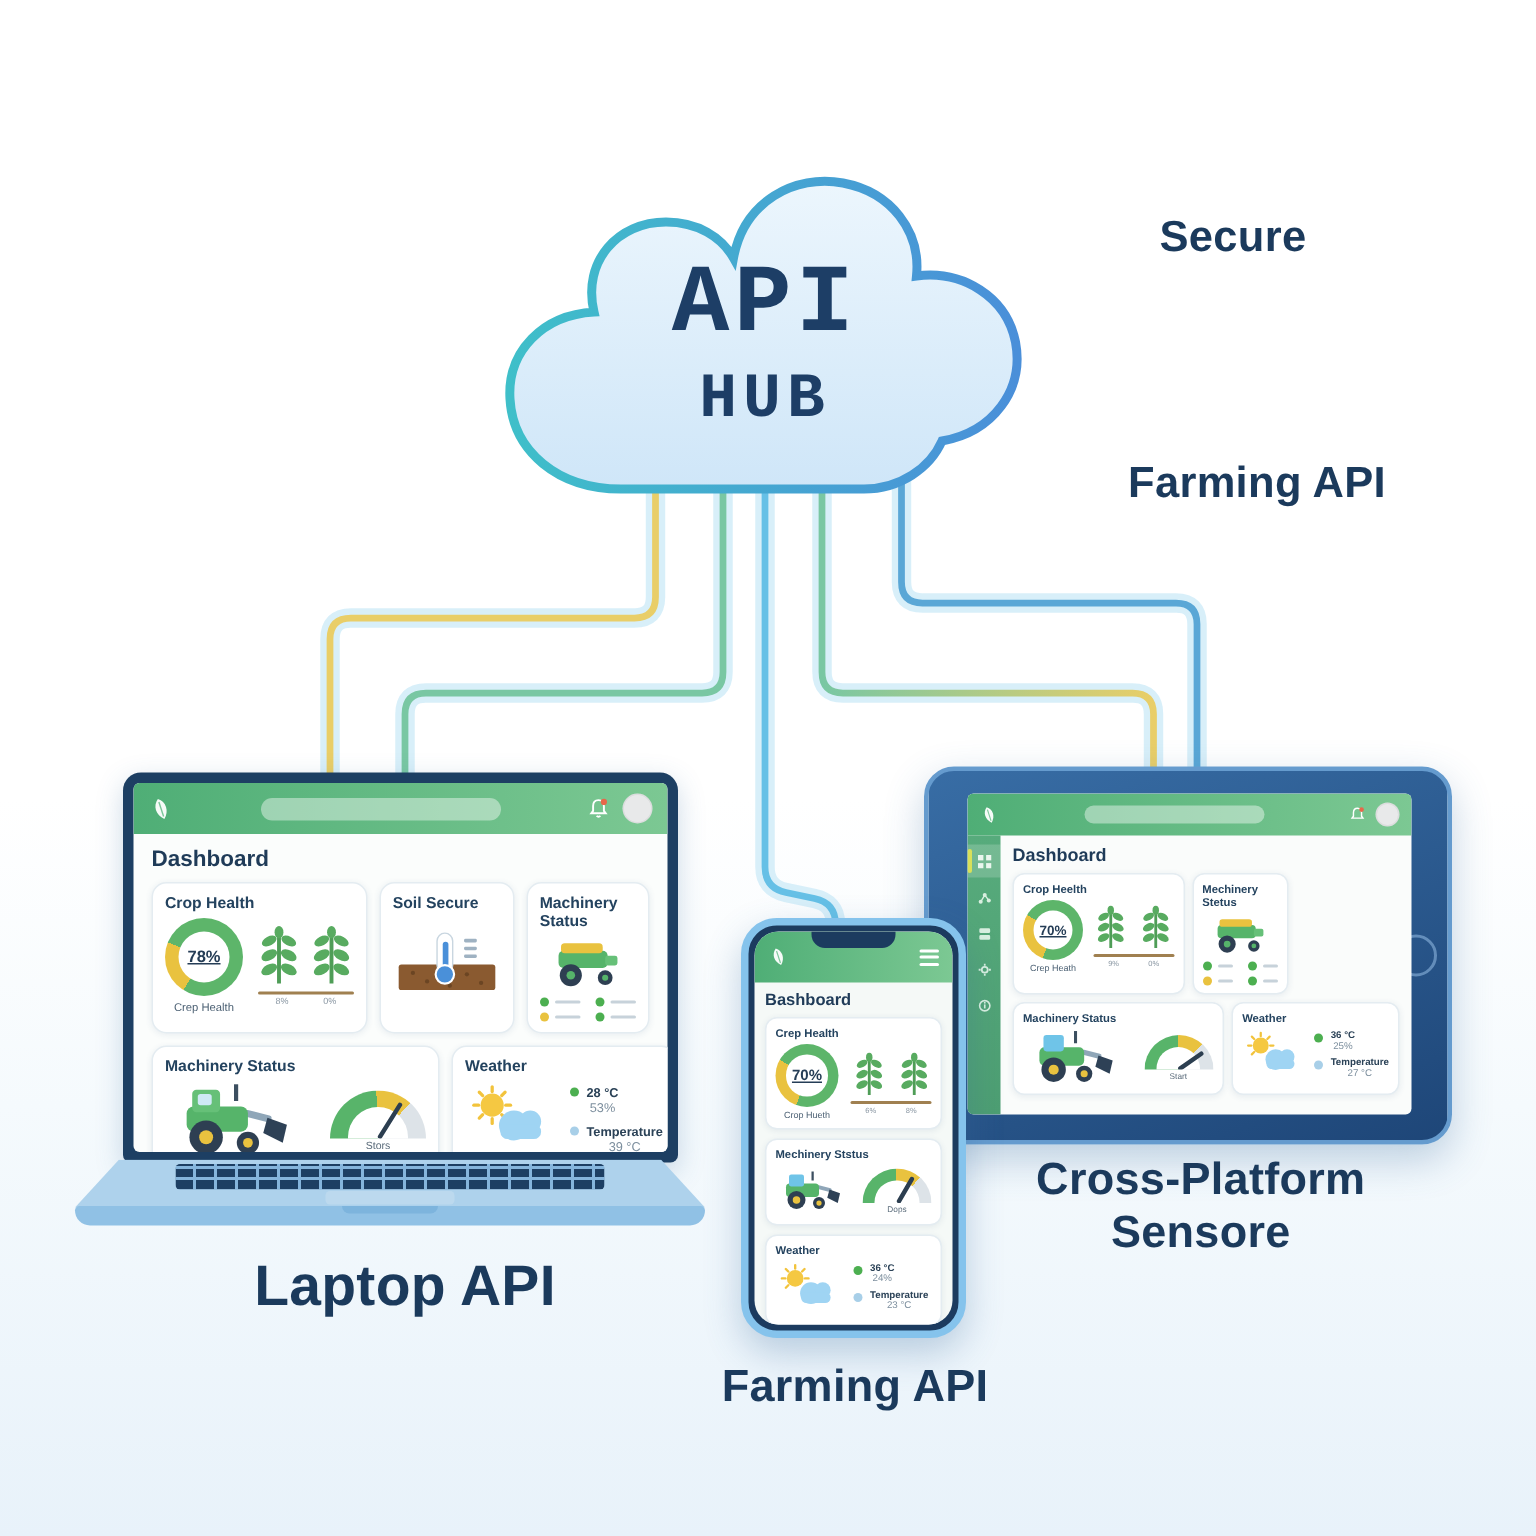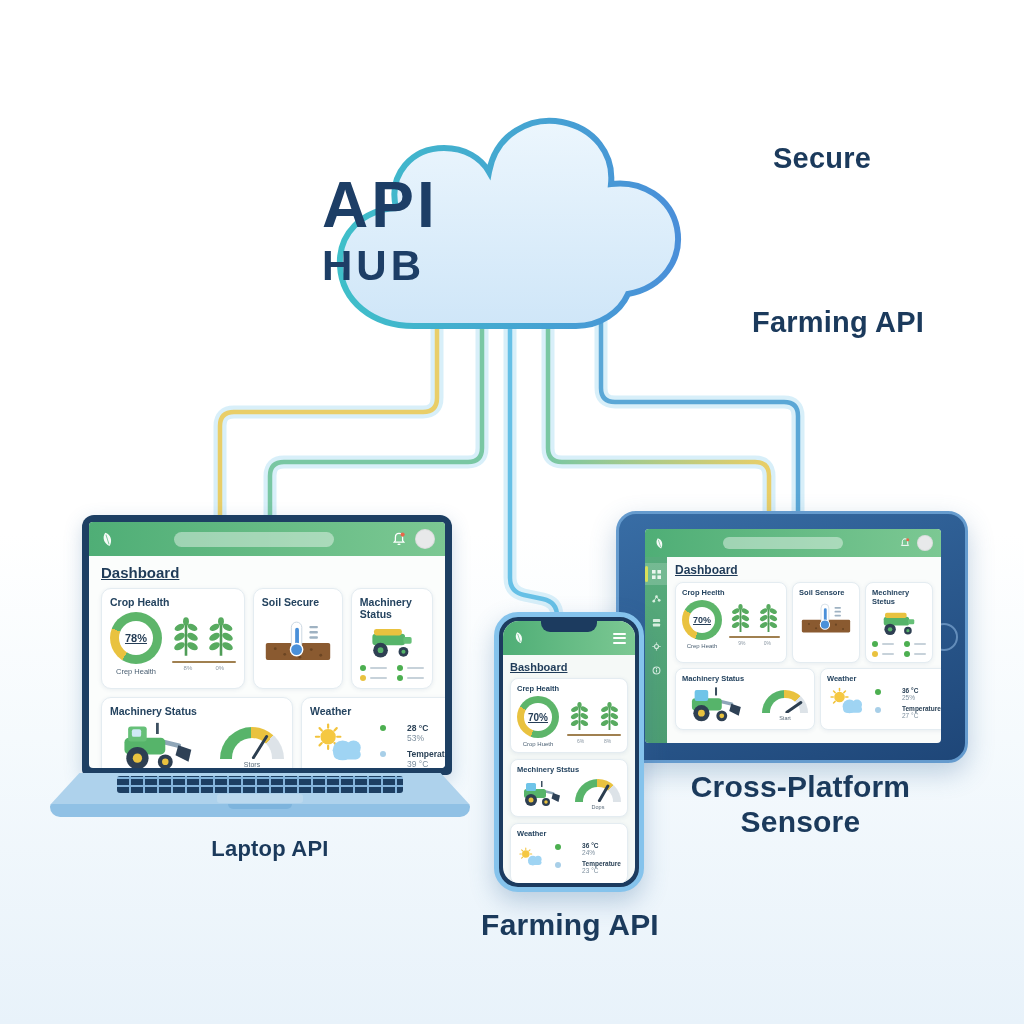--- a/index.html
+++ b/index.html
@@ -8,29 +8,29 @@
     background:linear-gradient(180deg,#ffffff 0%,#ffffff 52%,#f5fafd 72%,#e8f2fa 100%);}
 
   
   .big-label{position:absolute;color:#1b3a5c;font-weight:700;text-align:center;line-height:1.16;letter-spacing:.2px;z-index:6;}
 
   
   svg.connectors{position:absolute;left:0;top:0;z-index:1;}
 
   
   .cloud{position:absolute;left:322px;top:104px;width:376px;height:246px;z-index:3;}
-  .cloud-text{position:absolute;left:0;width:100%;text-align:left;color:#1d3e66;font-weight:700;}
+  .cloud-text{position:absolute;left:0;width:100%;text-align:center;color:#1d3e66;font-weight:700;font-family:Liberation Mono, monospace;}
   .cloud-api{top:64px;font-size:64px;letter-spacing:3px;}
   .cloud-hub{top:138px;font-size:42px;letter-spacing:4px;}
 
   
   .app-header{display:flex;align-items:center;background:linear-gradient(90deg,#4fae76,#7cc893);flex:none;}
   .search-pill{background:rgba(255,255,255,.42);border-radius:8px;}
   .avatar{background:#e8e9ea;border-radius:50%;box-shadow:inset 0 0 0 1px rgba(0,0,0,.05);}
-  .dash-title{font-weight:700;color:#1f3b58;text-decoration:underline;}
+  .dash-title{font-weight:700;color:#1f3b58;}
   .card{background:#fff;border:1px solid #e4ecf1;border-radius:8px;box-shadow:0 1px 4px rgba(40,80,120,.09);box-sizing:border-box;}
   .card-title{font-weight:700;color:#24435f;}
 
   .donut{position:relative;border-radius:50%;flex:none;}
   .donut::after{content:"";position:absolute;inset:17%;background:#fff;border-radius:50%;}
   .donut-val{position:absolute;inset:0;display:flex;align-items:center;justify-content:center;font-weight:700;color:#253d56;z-index:2;text-decoration:underline;}
   .donut-78{background:conic-gradient(from 212deg,#e9c23f 0 80deg,#5db56a 80deg 360deg);}
   .donut-70{background:conic-gradient(from 200deg,#e9c23f 0 100deg,#5db56a 100deg 360deg);}
   .donut-label{color:#4a5f72;text-align:center;margin-top:3px;}
 
@@ -46,21 +46,21 @@
   .sdash{height:2.5px;background:#c7d2da;border-radius:2px;flex:1;min-width:12px;}
 
   .gauge{position:relative;overflow:hidden;flex:none;}
   .gauge-arc{width:100%;height:200%;border-radius:50%;
     background:conic-gradient(from 270deg,#58b46a 0 88deg,#e9c23f 88deg 132deg,#dde3e8 132deg 180deg);}
   .gauge-hole{position:absolute;left:18%;top:36%;width:64%;height:128%;border-radius:50%;background:#fff;}
   .needle{position:absolute;left:calc(50% - 1.5px);bottom:-1px;width:3px;height:88%;background:#2c3e50;
     transform-origin:50% 100%;border-radius:2px;}
   .gauge-label{text-align:center;color:#5a6b7a;margin-top:2px;}
 
-  .wrow{display:flex;gap:21px;align-items:flex-start;}
+  .wrow{display:flex;gap:5px;align-items:flex-start;text-align:center;}
   .wdot{width:6px;height:6px;border-radius:50%;flex:none;margin-top:2px;}
   .wdot.green{background:#4caf50;} .wdot.blue{background:#a8cfe8;}
   .wline1{font-weight:700;color:#2b4257;}
   .wline2{color:#7d8f9e;margin-top:1px;}
 
   .burger span{display:block;width:13px;height:2px;background:#fff;margin:2.5px 0;border-radius:1px;}
 
   
   .laptop{position:absolute;left:50px;top:515px;width:420px;height:305px;z-index:4;}
   .laptop-screen{position:absolute;left:32px;top:0;width:370px;height:260px;background:#1d3f63;
@@ -202,21 +202,21 @@
            Z"></path>
     </svg>
     <div class="cloud-text cloud-api">API</div>
     <div class="cloud-text cloud-hub">HUB</div>
   </div>
 
   <div class="big-label" style="left:702px;top:142px;width:240px;font-size:29px;">
     <div>Secure</div>
   </div>
   <div class="big-label" style="left:718px;top:306px;width:240px;font-size:29px;">Farming API</div>
-  <div class="big-label" style="left:150px;top:836px;width:240px;font-size:22px;">Laptop API</div>
+  <div class="big-label" style="left:150px;top:836px;width:240px;font-size:38px;">Laptop API</div>
   <div class="big-label" style="left:648px;top:770px;width:305px;font-size:30px;">
     <div>Cross-Platform</div>
     <div>Sensore</div>
   </div>
   <div class="big-label" style="left:450px;top:908px;width:240px;font-size:30px;">Farming API</div>
 
   <div class="laptop">
     <div class="laptop-screen">
       <div class="laptop-inner">
         <div class="app-header">
@@ -486,36 +486,20 @@
                   </div>
                   <div class="soil-line"></div>
                   <div class="plant-labels">
                     <span>9%</span>
                     <span>0%</span>
                   </div>
                 </div>
               </div>
             </div>
             <div class="card col-center">
-              <div class="card-title" style="align-self:flex-start;">Soil Sensore</div>
-              <svg width="54" height="38" viewBox="0 0 76 50">
-                <rect x="4" y="26" width="68" height="18" rx="2" fill="#8a5a30"></rect>
-                <circle cx="14" cy="32" r="1.5" fill="#6b4523"></circle>
-                  <circle cx="24" cy="38" r="1.5" fill="#6b4523"></circle>
-                  <circle cx="52" cy="33" r="1.5" fill="#6b4523"></circle>
-                  <circle cx="62" cy="39" r="1.5" fill="#6b4523"></circle>
-                <rect x="31" y="4" width="11" height="28" rx="5.5" fill="#ffffff" stroke="#c9d6e0"></rect>
-                <rect x="35" y="10" width="4" height="18" rx="2" fill="#4a90d9"></rect>
-                <circle cx="36.5" cy="33" r="6.5" fill="#4a90d9" stroke="#ffffff" stroke-width="1.5"></circle>
-                <rect x="50" y="8" width="9" height="2.5" rx="1" fill="#9fb2c2"></rect>
-                  <rect x="50" y="13.5" width="9" height="2.5" rx="1" fill="#9fb2c2"></rect>
-                  <rect x="50" y="19" width="9" height="2.5" rx="1" fill="#9fb2c2"></rect>
-              </svg>
-            </div>
-            <div class="card col-center">
               <div class="card-title" style="align-self:flex-start;">Mechinery Stetus</div>
               <svg width="42" height="28" viewBox="0 0 64 44">
                 <rect x="8" y="12" width="40" height="14" rx="4" fill="#56b46a"></rect>
                 <rect x="10" y="6" width="34" height="8" rx="3" fill="#e9c23f"></rect>
                 <rect x="46" y="16" width="10" height="8" rx="2" fill="#66c078"></rect>
                 <circle cx="18" cy="32" r="9" fill="#2e3f52"></circle>
                   <circle cx="18" cy="32" r="3.5" fill="#56b46a"></circle>
                 <circle cx="46" cy="34" r="6" fill="#2e3f52"></circle>
                   <circle cx="46" cy="34" r="2.5" fill="#56b46a"></circle>
               </svg>

